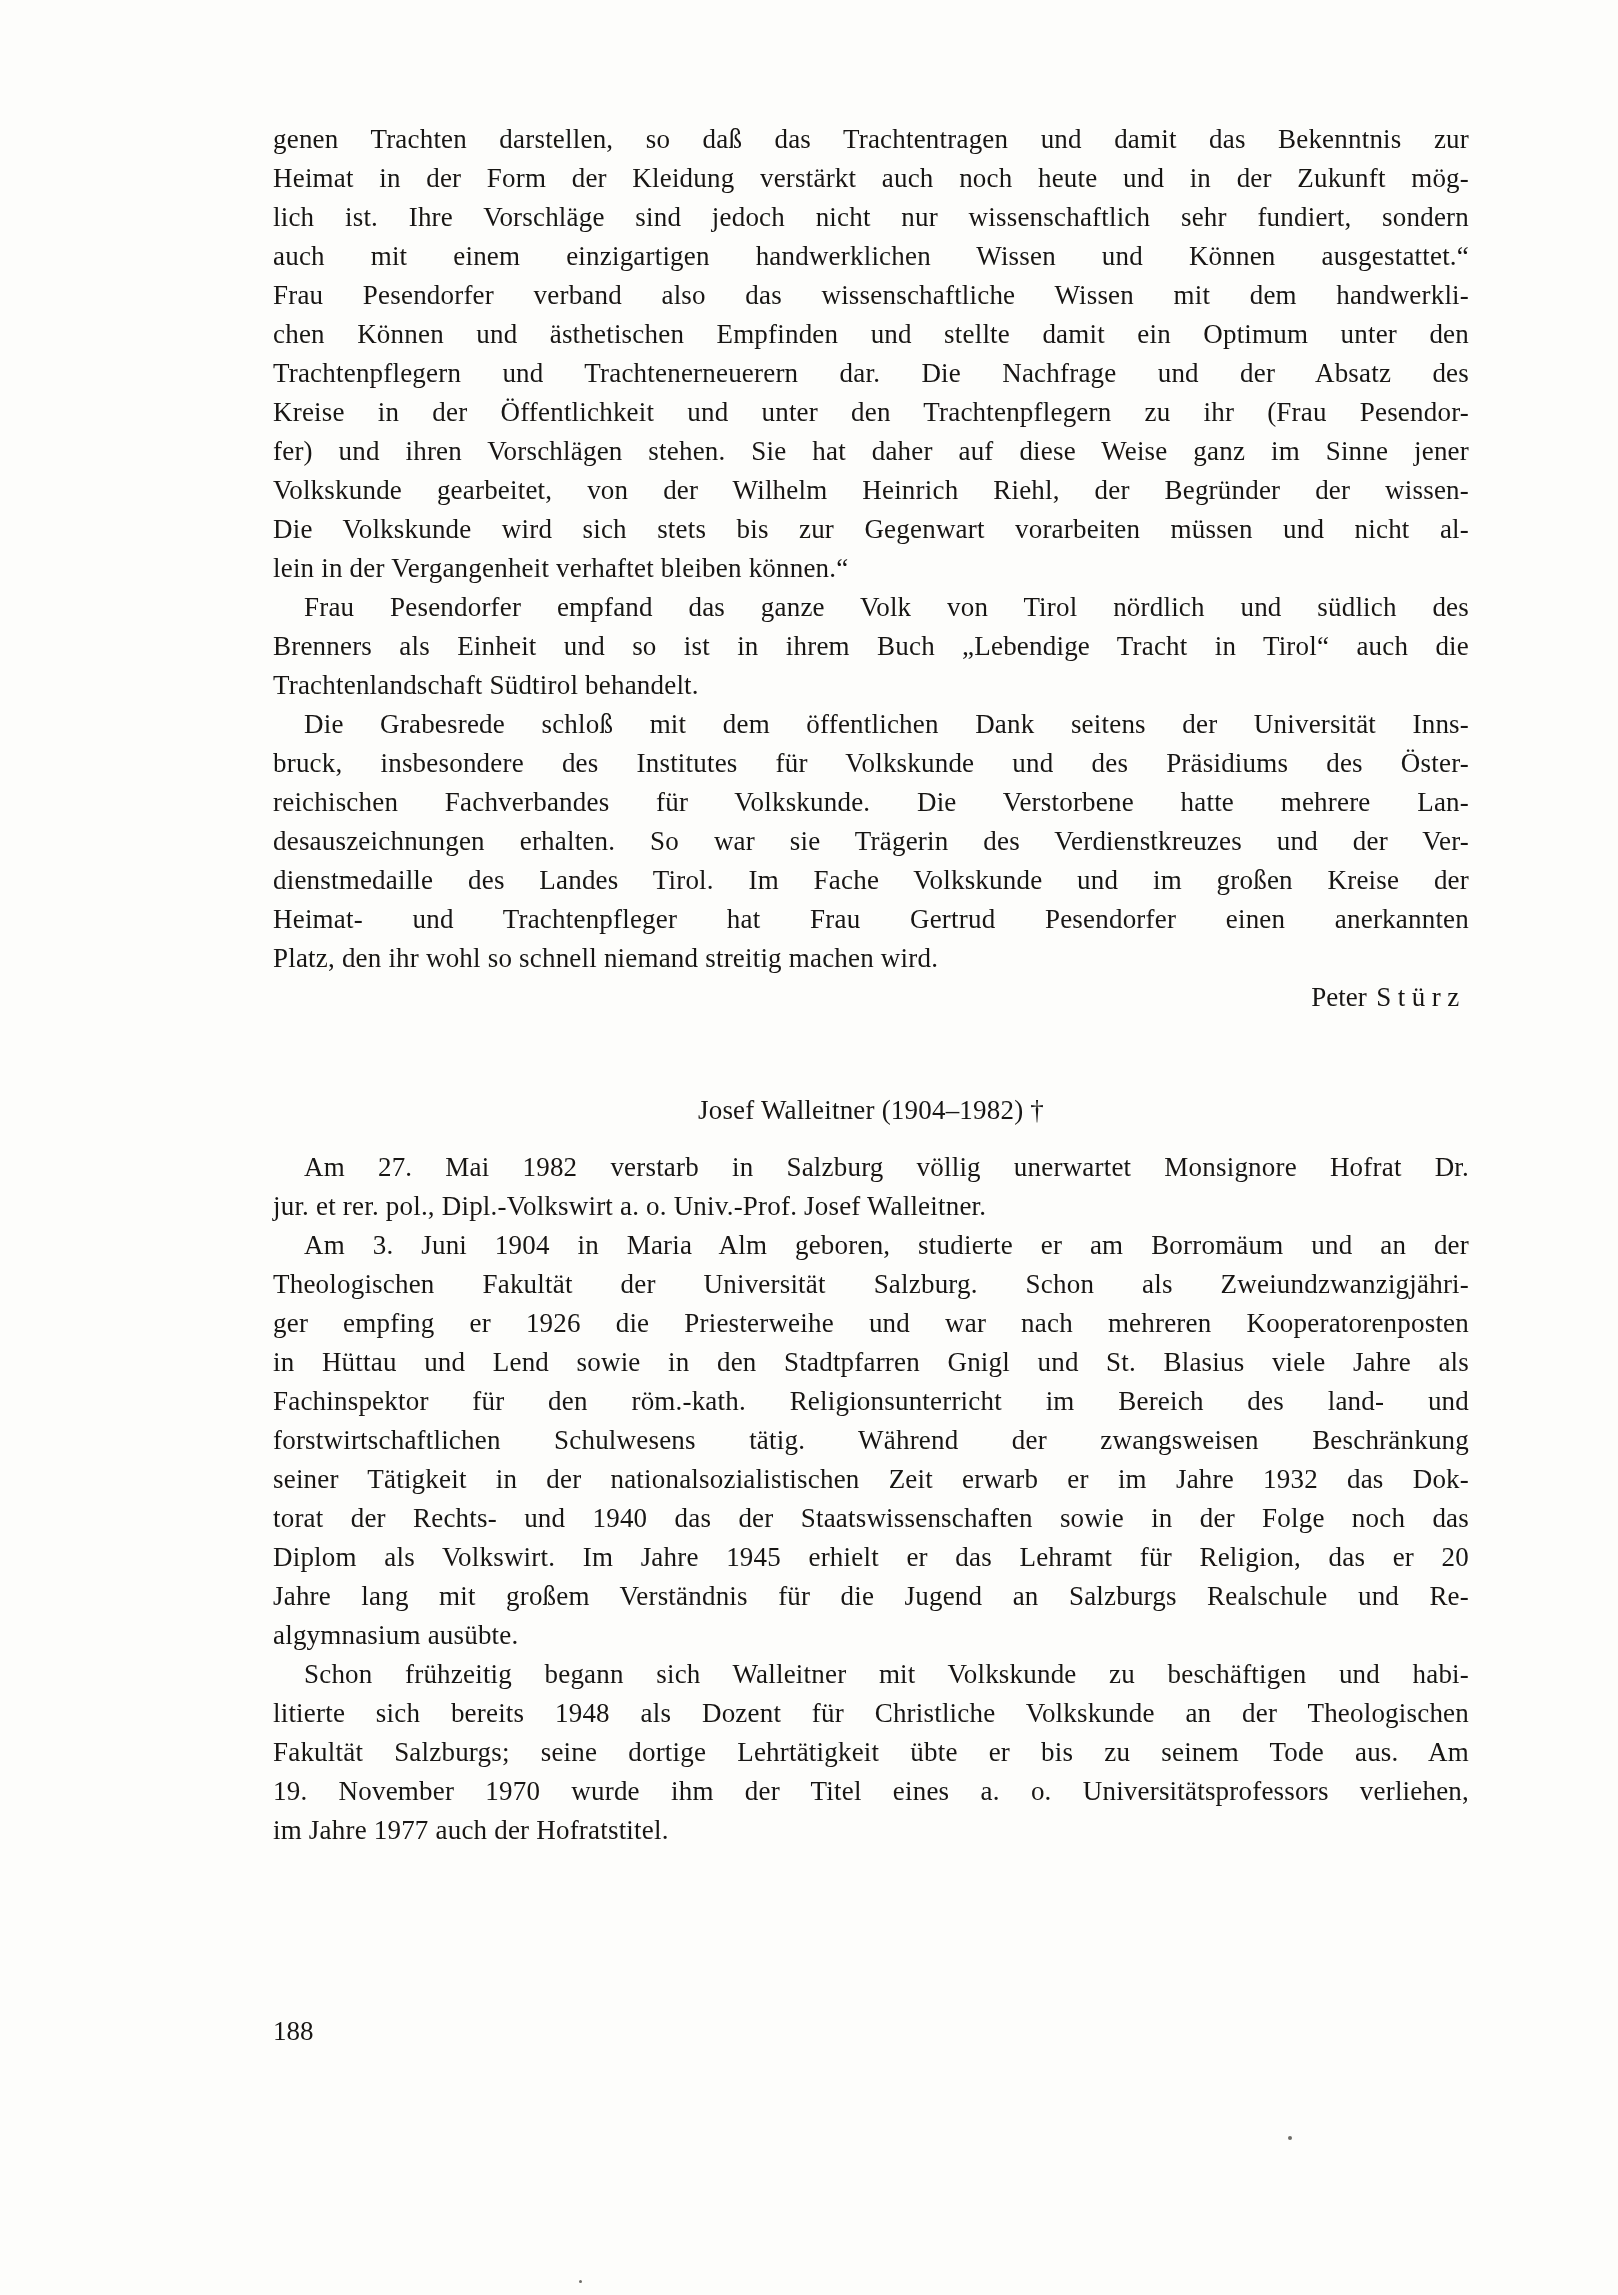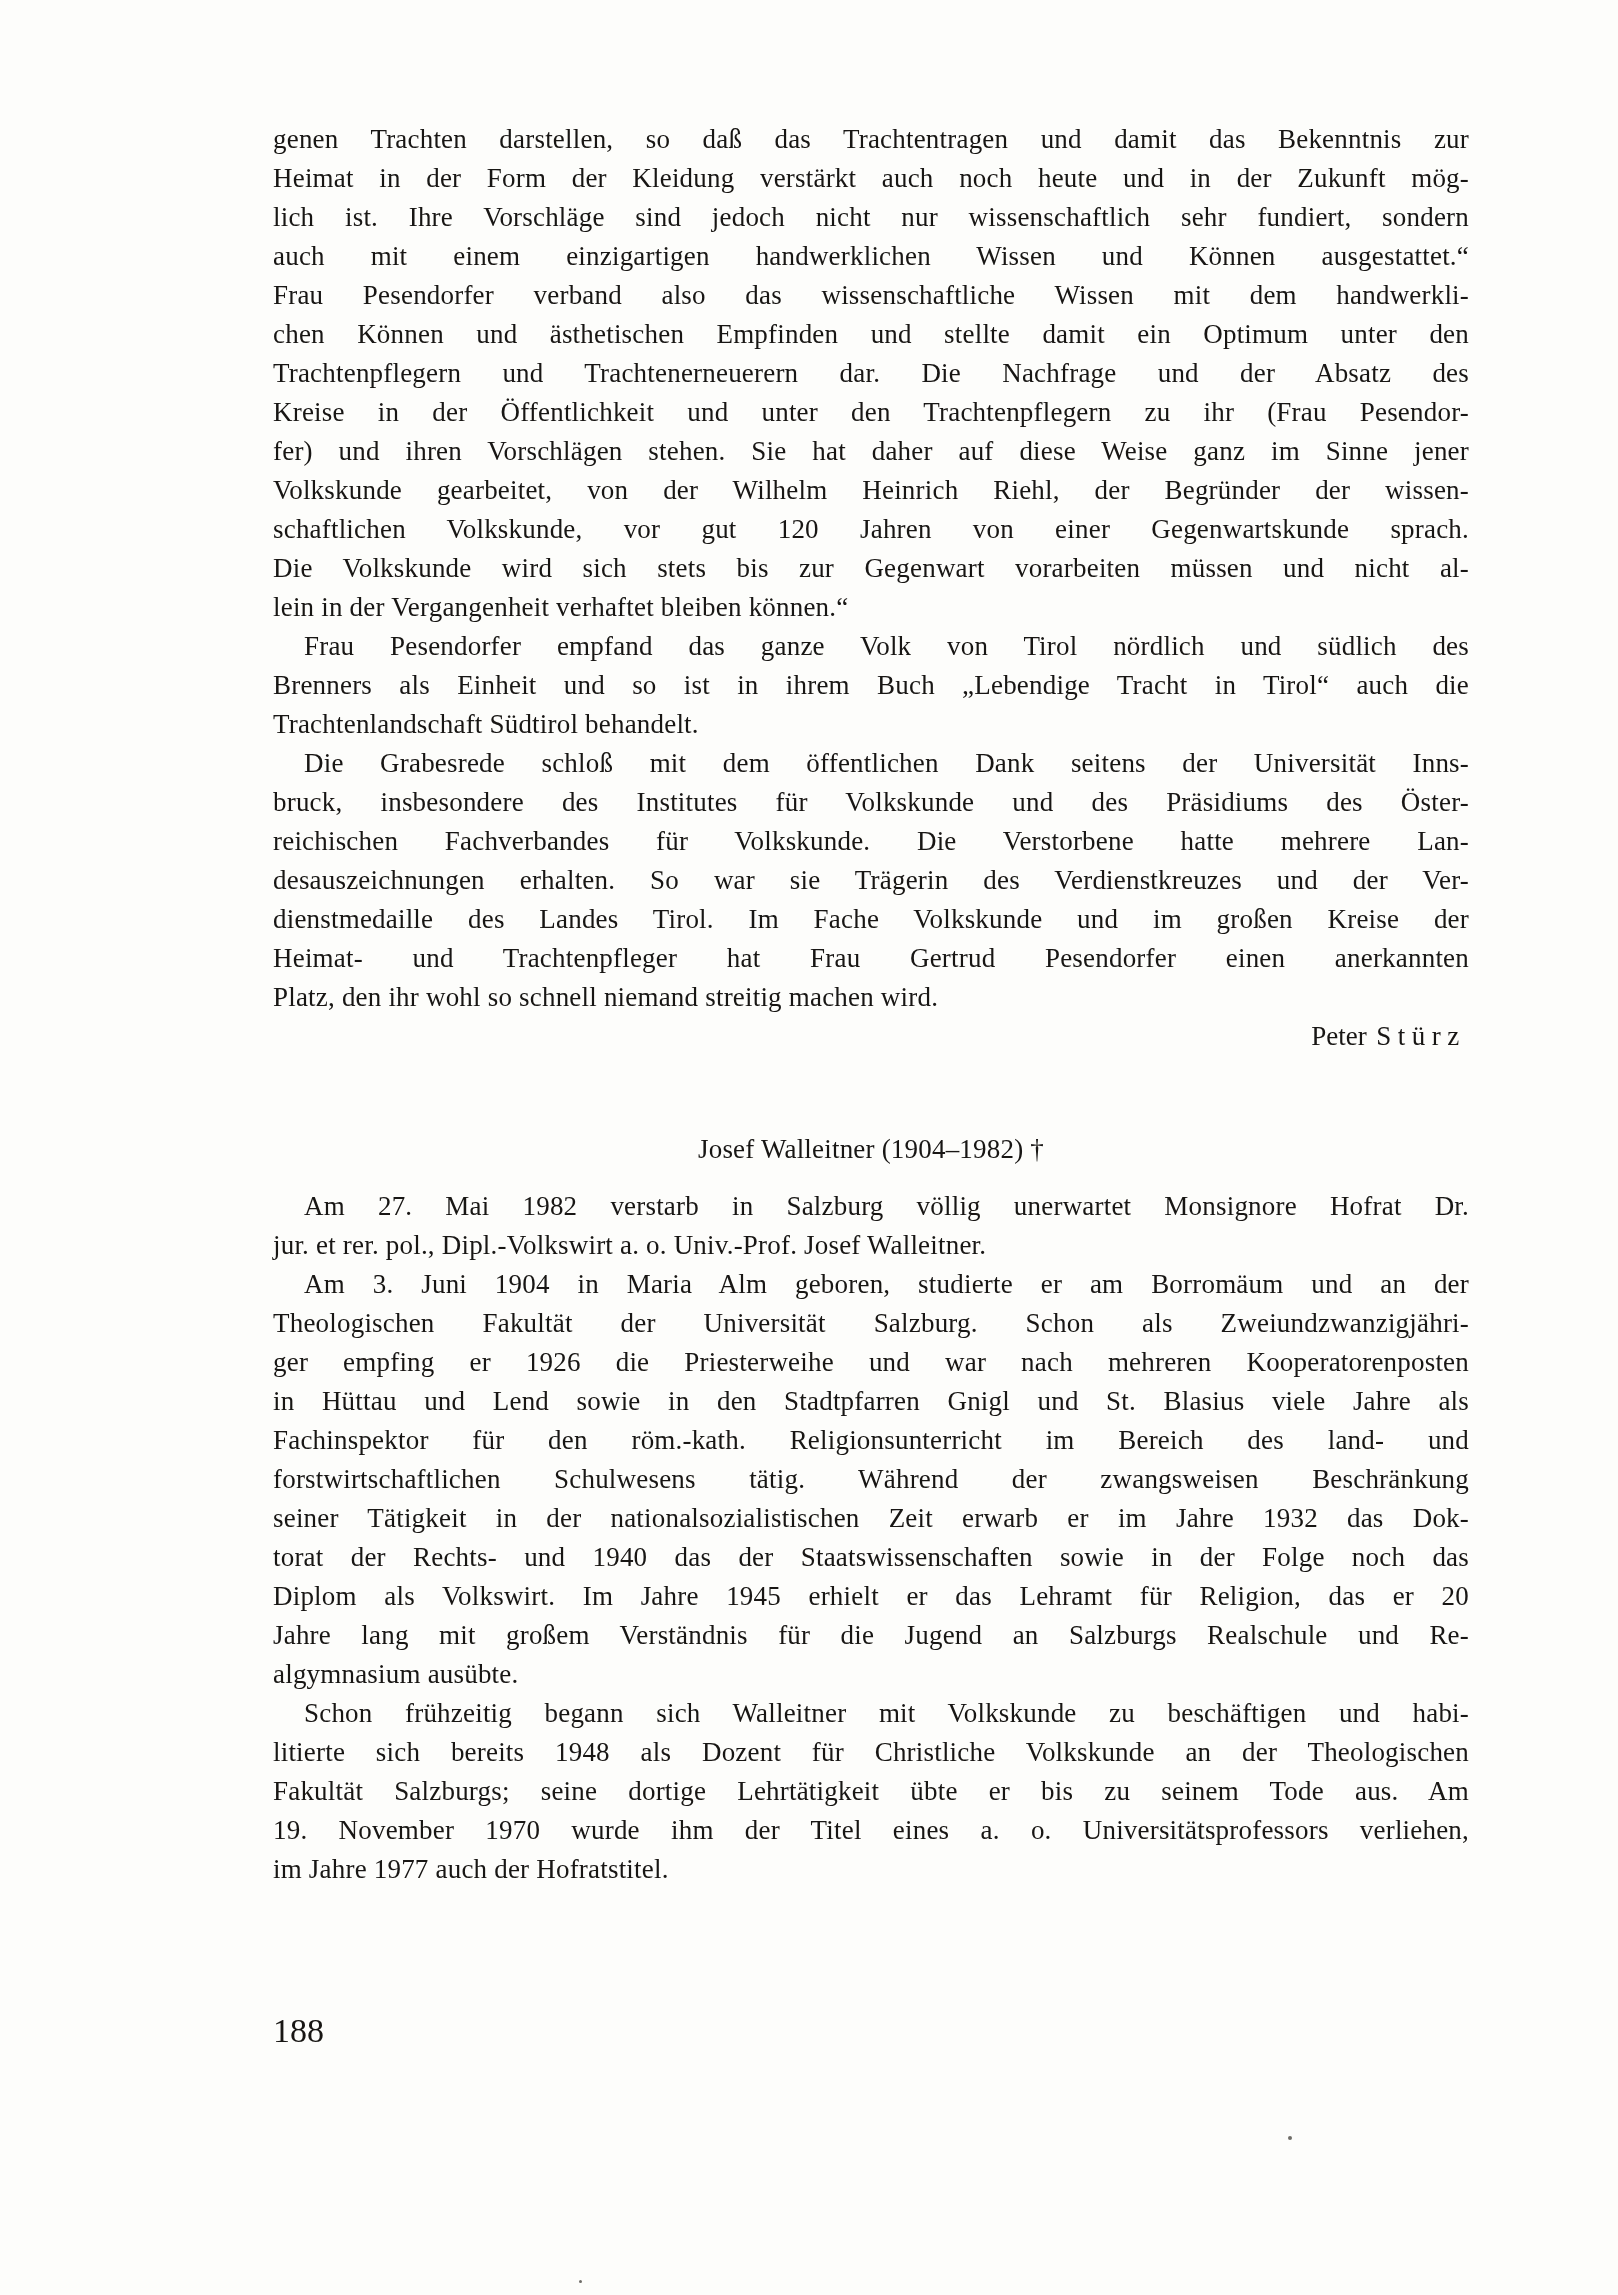--- a/index.html
+++ b/index.html
@@ -43,21 +43,21 @@
     font-size: 27px;
     line-height: 39px;
     font-weight: normal;
     text-align: center;
     letter-spacing: 0.2px;
   }
   .page-number {
     position: absolute;
     left: 273px;
     top: 2013px;
-    font-size: 34px;
+    font-size: 27px;
     line-height: 36px;
   }
   .artifact {
     position: absolute;
     background: #4a4742;
     border-radius: 50%;
     opacity: 0.8;
   }
 </style>
 </head>
@@ -71,21 +71,20 @@
           <div class="line">genen Trachten darstellen, so daß das Trachtentragen und damit das Bekenntnis zur</div>
           <div class="line">Heimat in der Form der Kleidung verstärkt auch noch heute und in der Zukunft mög-</div>
           <div class="line">lich ist. Ihre Vorschläge sind jedoch nicht nur wissenschaftlich sehr fundiert, sondern</div>
           <div class="line">auch mit einem einzigartigen handwerklichen Wissen und Können ausgestattet.“</div>
           <div class="line">Frau Pesendorfer verband also das wissenschaftliche Wissen mit dem handwerkli-</div>
           <div class="line">chen Können und ästhetischen Empfinden und stellte damit ein Optimum unter den</div>
           <div class="line">Trachtenpflegern und Trachtenerneuerern dar. Die Nachfrage und der Absatz des</div>
           <div class="line">Kreise in der Öffentlichkeit und unter den Trachtenpflegern zu ihr (Frau Pesendor-</div>
           <div class="line">fer) und ihren Vorschlägen stehen. Sie hat daher auf diese Weise ganz im Sinne jener</div>
           <div class="line">Volkskunde gearbeitet, von der Wilhelm Heinrich Riehl, der Begründer der wissen-</div>
-          <div class="line">schaftlichen Volkskunde, vor gut 120 Jahren von einer Gegenwartskunde sprach.</div>
           <div class="line">Die Volkskunde wird sich stets bis zur Gegenwart vorarbeiten müssen und nicht al-</div>
           <div class="line last">lein in der Vergangenheit verhaftet bleiben können.“</div>
         </div>
       <div class="para indent">
           <div class="line">Frau Pesendorfer empfand das ganze Volk von Tirol nördlich und südlich des</div>
           <div class="line">Brenners als Einheit und so ist in ihrem Buch „Lebendige Tracht in Tirol“ auch die</div>
           <div class="line last">Trachtenlandschaft Südtirol behandelt.</div>
         </div>
       <div class="para indent">
           <div class="line">Die Grabesrede schloß mit dem öffentlichen Dank seitens der Universität Inns-</div>

